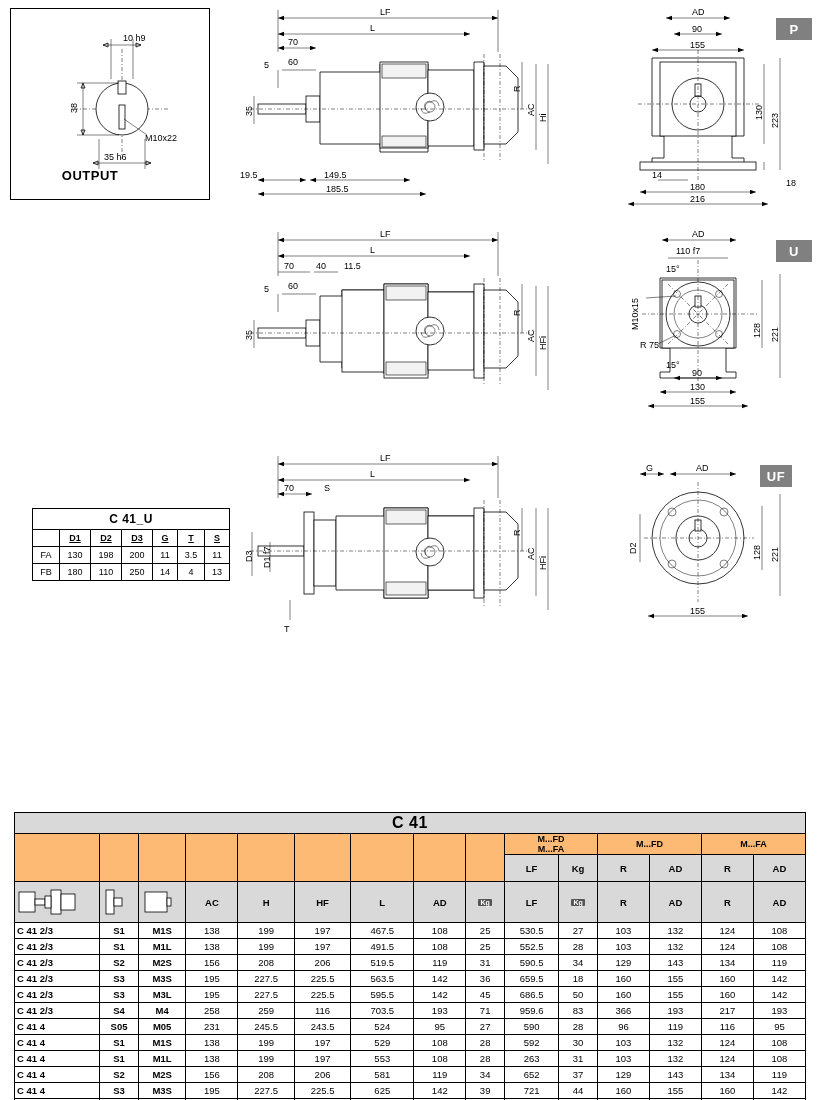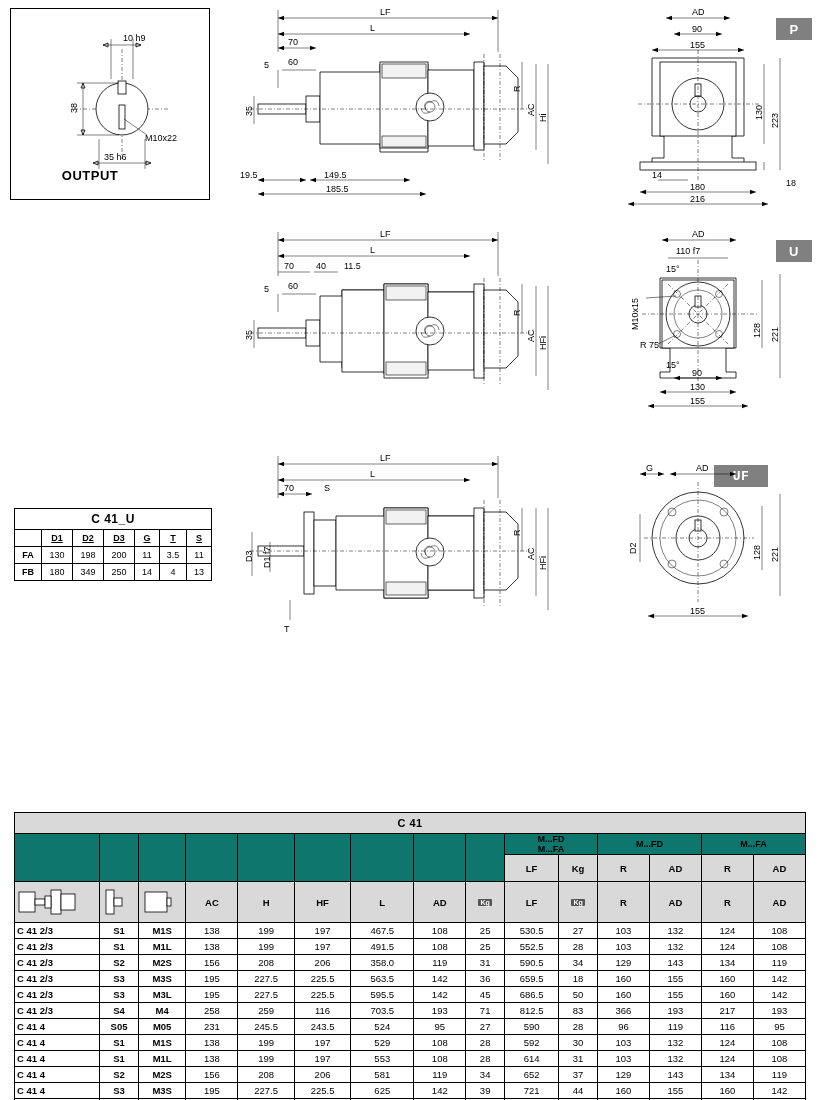--- a/index.html
+++ b/index.html
@@ -22,66 +22,66 @@
     width:36px; height:22px;
     background:#808080;
     color:#ffffff;
     font-weight:bold;
     font-size:13px;
     display:flex; align-items:center; justify-content:center;
     letter-spacing:0.5px;
   }
   #badge-p  { left:776px; top:18px; }
   #badge-u  { left:776px; top:240px; }
-  #badge-uf { left:714px; top:465px; width:54px;font-family:Liberation Mono, monospace; }
+  #badge-uf { left:760px; top:465px; width:32px; }
 
   
   #output-box {
     position:absolute; left:10px; top:8px; width:190px; height:190px;
     border:1.5px solid #000; background:#fff;padding-left:8px;
   }
   #output-label {
     position:absolute; left:10px; top:168px; width:160px;
     text-align:center; font-weight:bold; font-size:13px; letter-spacing:0.5px;
   }
 
   
   #cu-table {
-    position:absolute; left:14px; top:508px;
+    position:absolute; left:32px; top:508px;
     border-collapse:collapse; font-size:9px;
   }
   #cu-table td, #cu-table th {
     border:1px solid #000; text-align:center; padding:1px 3px;
     font-weight:normal; height:14px;
   }
   #cu-table .title {
     font-weight:bold; font-size:12px; letter-spacing:0.5px; height:18px;
   }
   #cu-table .hd { font-weight:bold;text-decoration:underline; }
-  #cu-table .rowhead { font-weight:bold; }
+  #cu-table .rowhead { font-weight:normal; }
 
   
   #main-table {
     position:absolute; left:14px; top:812px;
     border-collapse:collapse; font-size:9.5px;
     width:792px;
   }
   #main-table td, #main-table th {
     border:1px solid #000;
     text-align:center;
     padding:0 2px;
     height:15px;
     font-weight:normal;
     background:#ffffff;
   }
   #main-table .grandtitle {
-    background:#d9d9d9; font-weight:bold; font-size:11px; height:20px;
+    background:#d9d9d9; font-weight:bold; font-size:16px; height:20px;
     letter-spacing:0.5px;
   }
-  #main-table .grp { background:#0f766e; font-weight:bold; }
+  #main-table .grp { background:#fdba74; font-weight:bold; }
   #main-table .hd { background:#d9d9d9; font-weight:bold; height:26px; }
   #main-table .icons { background:#d9d9d9; height:40px; }
   #main-table .model { font-weight:bold; text-align:left; }
   #main-table .code { font-weight:bold; }
 
   .kg-cell { font-weight:bold; font-size:8px; }
   .kg-badge {
     display:inline-block; background:#555; color:#fff; font-size:7px;
     padding:0 2px; border-radius:1px; font-weight:bold;
   }
@@ -465,21 +465,21 @@
       <td>130</td>
       <td>198</td>
       <td>200</td>
       <td>11</td>
       <td>3.5</td>
       <td>11</td>
     </tr>
     <tr>
       <td class="rowhead">FB</td>
       <td>180</td>
-      <td>349</td>
+      <td>110</td>
       <td>250</td>
       <td>14</td>
       <td>4</td>
       <td>13</td>
     </tr>
   </tbody>
     </table>
 
   <table id="main-table">
 
@@ -587,21 +587,21 @@
       <td>124</td>
       <td>108</td>
     </tr>
     <tr>
       <td class="model">C 41 2/3</td>
       <td class="code">S2</td>
       <td class="code">M2S</td>
       <td>156</td>
       <td>208</td>
       <td>206</td>
-      <td>358.0</td>
+      <td>519.5</td>
       <td>119</td>
       <td>31</td>
       <td>590.5</td>
       <td>34</td>
       <td>129</td>
       <td>143</td>
       <td>134</td>
       <td>119</td>
     </tr>
     <tr>
@@ -641,21 +641,21 @@
     <tr>
       <td class="model">C 41 2/3</td>
       <td class="code">S4</td>
       <td class="code">M4</td>
       <td>258</td>
       <td>259</td>
       <td>116</td>
       <td>703.5</td>
       <td>193</td>
       <td>71</td>
-      <td>812.5</td>
+      <td>959.6</td>
       <td>83</td>
       <td>366</td>
       <td>193</td>
       <td>217</td>
       <td>193</td>
     </tr>
     <tr>
       <td class="model">C 41 4</td>
       <td class="code">S05</td>
       <td class="code">M05</td>
@@ -692,21 +692,21 @@
     <tr>
       <td class="model">C 41 4</td>
       <td class="code">S1</td>
       <td class="code">M1L</td>
       <td>138</td>
       <td>199</td>
       <td>197</td>
       <td>553</td>
       <td>108</td>
       <td>28</td>
-      <td>614</td>
+      <td>263</td>
       <td>31</td>
       <td>103</td>
       <td>132</td>
       <td>124</td>
       <td>108</td>
     </tr>
     <tr>
       <td class="model">C 41 4</td>
       <td class="code">S2</td>
       <td class="code">M2S</td>

